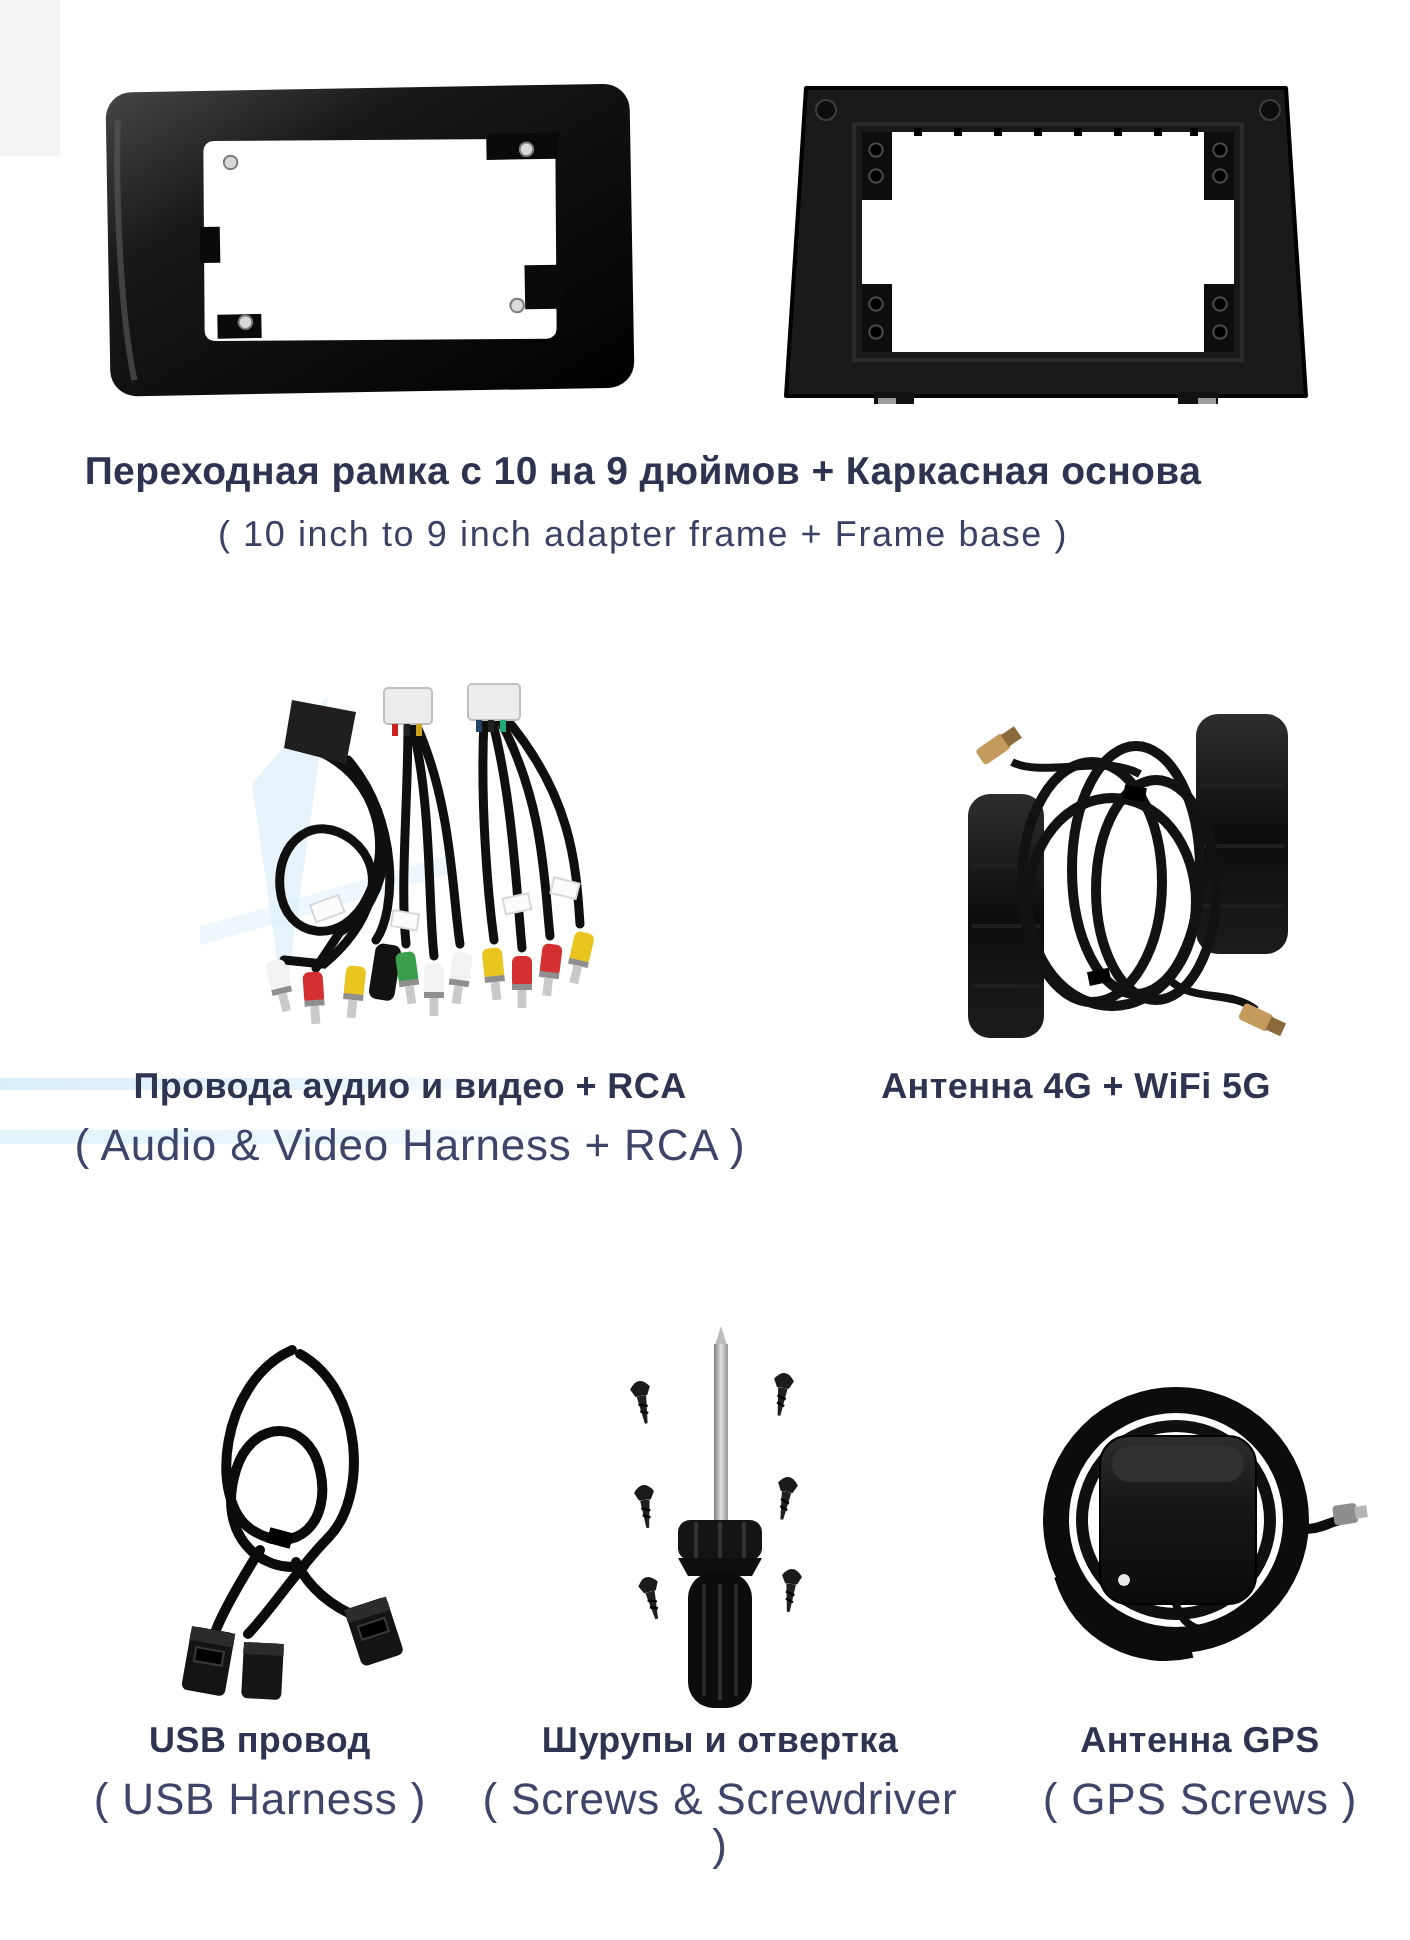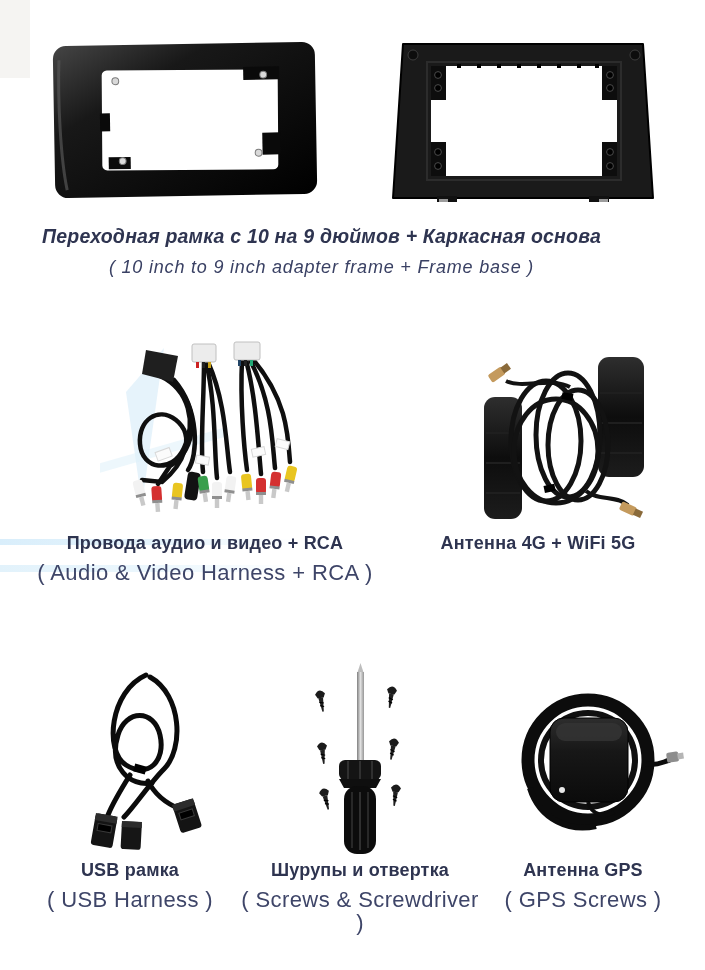--- a/index.html
+++ b/index.html
@@ -95,21 +95,21 @@
 
       <g>
         <rect x="52" y="156" width="20" height="6" fill="#111"></rect>
           <rect x="204" y="156" width="20" height="6" fill="#111"></rect>
         <rect x="54" y="159" width="9" height="3" fill="#9c9c9c"></rect>
           <rect x="214" y="159" width="9" height="3" fill="#9c9c9c"></rect>
       </g>
     </svg>
   </div>
 
-  <div class="label-block title-block" style="left:0;top:224px;width:643px;font-style:italic;">
+  <div class="label-block title-block" style="left:0;top:224px;width:643px;">
     <div class="ru">Переходная рамка с 10 на 9 дюймов + Каркасная основа</div>
     <div class="en">( 10 inch to 9 inch adapter frame + Frame base )</div>
   </div>
 
   <div class="photo" style="left:100px;top:332px;width:210px;height:198px;">
     <svg viewBox="0 0 210 198">
       <defs>
         <g id="rca">
           <rect x="-5" y="-12" width="10" height="16" rx="3" fill="currentColor"></rect>
           <rect x="-5" y="2" width="10" height="3" fill="#8f8f8f"></rect>
@@ -305,25 +305,25 @@
       <g>
         <rect x="50" y="50" width="78" height="84" rx="14" fill="url(#puckg)" stroke="#000"></rect>
         <rect x="56" y="55" width="66" height="18" rx="9" fill="#343434" opacity="0.85"></rect>
         <circle cx="62" cy="122" r="3" fill="#e8e8e8"></circle>
         <path d="M88,134 C92,148 106,150 114,144" fill="none" stroke="#0c0c0c" stroke-width="4"></path>
       </g>
     </svg>
   </div>
 
   <div class="label-block" style="left:25px;top:858px;width:210px;">
-    <div class="ru">USB рамка</div>
+    <div class="ru">USB провод</div>
     <div class="en">( USB Harness )</div>
   </div>
   <div class="label-block" style="left:235px;top:858px;width:250px;">
     <div class="ru">Шурупы и отвертка</div>
     <div class="en">( Screws &amp; Screwdriver )</div>
   </div>
-  <div class="label-block" style="left:478px;top:858px;width:210px;text-align:center;">
+  <div class="label-block" style="left:495px;top:858px;width:210px;text-align:center;">
     <div class="ru">Антенна GPS</div>
     <div class="en">( GPS Screws )</div>
   </div>
 
 </div>
 
 </body></html>

